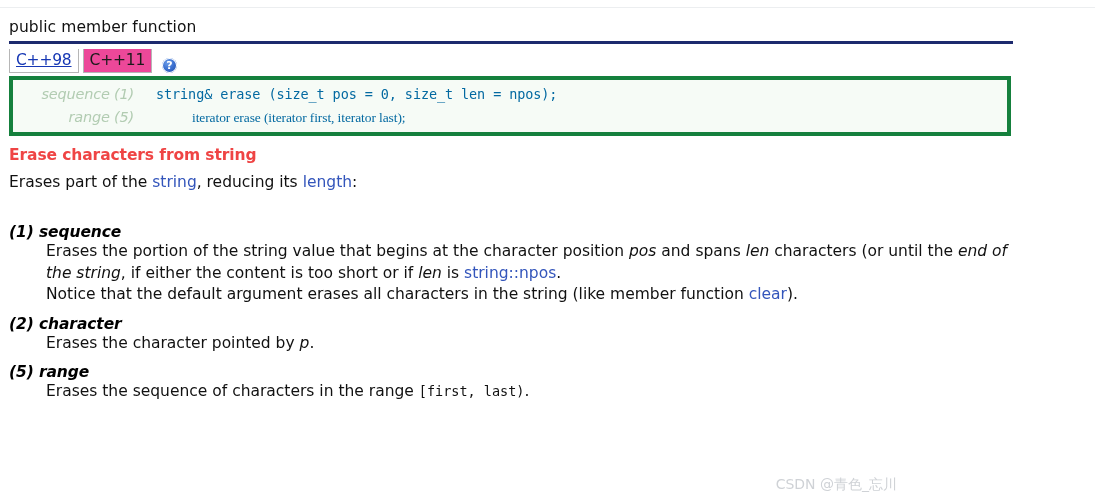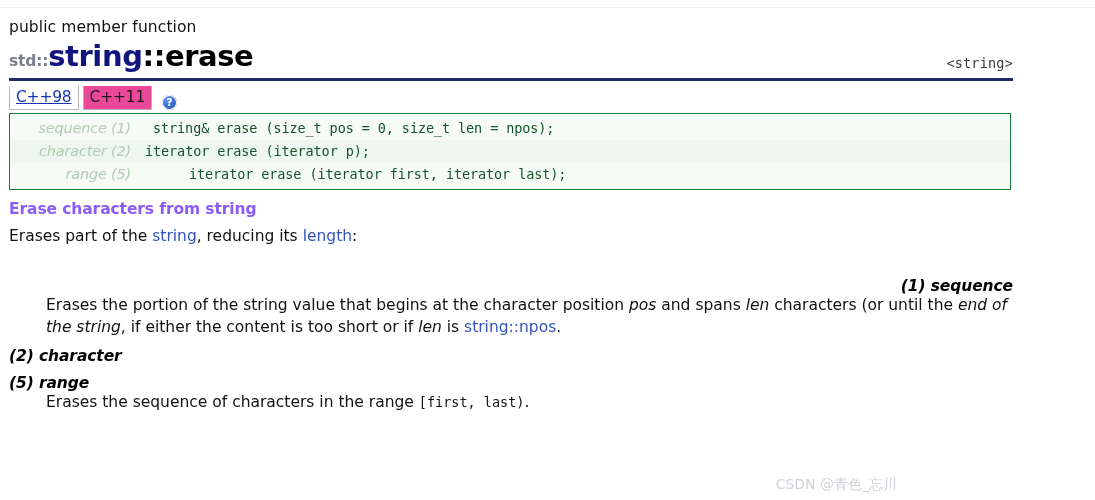--- a/index.html
+++ b/index.html
@@ -129,21 +129,21 @@
     font-family: "DejaVu Sans", "Liberation Sans", sans-serif;
     line-height: 1;
     cursor: pointer;
     box-shadow: 0 0 0 1px #ffffff inset;
   }
 
   
   .sigbox {
     margin-top: 3px;
     width: 1002px;
-    border: 1px solid #15803d;
+    border: 4px solid #15803d;
     background: #f6fbf6;
     padding: 3px 0 3px 0;
     box-sizing: border-box;
   }
   .sigrow {
     display: flex;
     align-items: baseline;
     height: 23px;
     line-height: 23px;
     white-space: nowrap;
@@ -157,34 +157,34 @@
     flex: 0 0 121px;
     font-style: italic;
     font-size: 14.5px;
     color: #b2ccb2;
     font-family: "DejaVu Sans", "Liberation Sans", sans-serif;
     letter-spacing: -0.2px;
   }
   .sig-code {
     font-family: "DejaVu Sans Mono", "Liberation Mono", monospace;
     font-size: 13.5px;
-    color: #14532d;
+    color: #0369a1;
     padding-left: 18px;
     letter-spacing: -0.1px;
     white-space: pre;
   }
   .sig-code.ind1 { padding-left: 22px; }
   .sig-code.ind2 { padding-left: 14px; }
-  .sig-code.ind3 { padding-left: 58px; }
+  .sig-code.ind3 { padding-left: 58px; font-family: Liberation Serif, serif; }
 
   
   .section-title {
     font-size: 15.5px;
     font-weight: bold;
-    color: #8b5cf6;
+    color: #ef4444;
     margin-top: 10px;
     letter-spacing: -0.1px;
   }
   .lede {
     font-size: 15.5px;
     line-height: 22px;
     margin-top: 7px;
     color: #111111;
   }
   a.link, .link {
@@ -196,21 +196,21 @@
     margin-top: 30px;
   }
   .param-term {
     font-size: 15.5px;
     font-weight: bold;
     font-style: italic;
     color: #000000;
     letter-spacing: -0.1px;
     margin-top: 9px;
   }
-  .param-term:first-child { margin-top: 0; text-align: right; }
+  .param-term:first-child { margin-top: 0; }
   .param-def {
     margin-left: 37px;
     font-size: 15.5px;
     line-height: 21.5px;
     color: #111111;
   }
   .mono {
     font-family: "DejaVu Sans Mono", "Liberation Mono", monospace;
     font-size: 13.5px;
   }
@@ -231,60 +231,56 @@
 <body>
 
 <div class="page">
 
   <div class="top-rule"></div>
 
   <div class="content">
 
     <div class="kicker">public member function</div>
 
-    <div class="title-row">
-      <div class="title"><span class="ns">std::</span><span class="cls">string</span><span class="mem">::erase</span></div>
-      <div class="header-include">&lt;string&gt;</div>
-    </div>
 
     <div class="title-rule"></div>
 
     <div class="tabbar">
       <span class="tab active">C++98</span>
       <span class="tab inactive">C++11</span>
       <span class="help-icon">?</span>
     </div>
 
     <div class="sigbox">
       <div class="sigrow">
         <span class="sig-label">sequence (1)</span>
         <span class="sig-code ind1">string&amp; erase (size_t pos = 0, size_t len = npos);</span>
       </div>
-      <div class="sigrow alt">
-        <span class="sig-label">character (2)</span>
-        <span class="sig-code ind2">iterator erase (iterator p);</span>
-      </div>
       <div class="sigrow">
         <span class="sig-label">range (5)</span>
         <span class="sig-code ind3">iterator erase (iterator first, iterator last);</span>
       </div>
     </div>
 
     <div class="section-title">Erase characters from string</div>
 
     <div class="lede"><span>Erases part of the </span><span class="link">string</span><span>, reducing its </span><span class="link">length</span><span>:</span></div>
 
     <div class="params">
 
       <div class="param-term">(1) sequence</div>
       <div class="param-def">
         <div><span>Erases the portion of the string value that begins at the character position </span><span style="font-style: italic;">pos</span><span> and spans </span><span style="font-style: italic;">len</span><span> characters (or until the </span><span style="font-style: italic;">end of the string</span><span>, if either the content is too short or if </span><span style="font-style: italic;">len</span><span> is </span><span class="link">string::npos</span><span>.</span></div>
+        <div><span>Notice that the default argument erases all characters in the string (like member function </span><span class="link">clear</span><span>).</span></div>
       </div>
 
       <div class="param-term">(2) character</div>
+      <div class="param-def">
+        <div><span>Erases the character pointed by </span><span style="font-style: italic;">p</span><span>.</span></div>
+      </div>
 
       <div class="param-term">(5) range</div>
       <div class="param-def">
         <div><span>Erases the sequence of characters in the range </span><span class="mono">[first, last)</span><span>.</span></div>
       </div>
 
     </div>
 
   </div>
 

